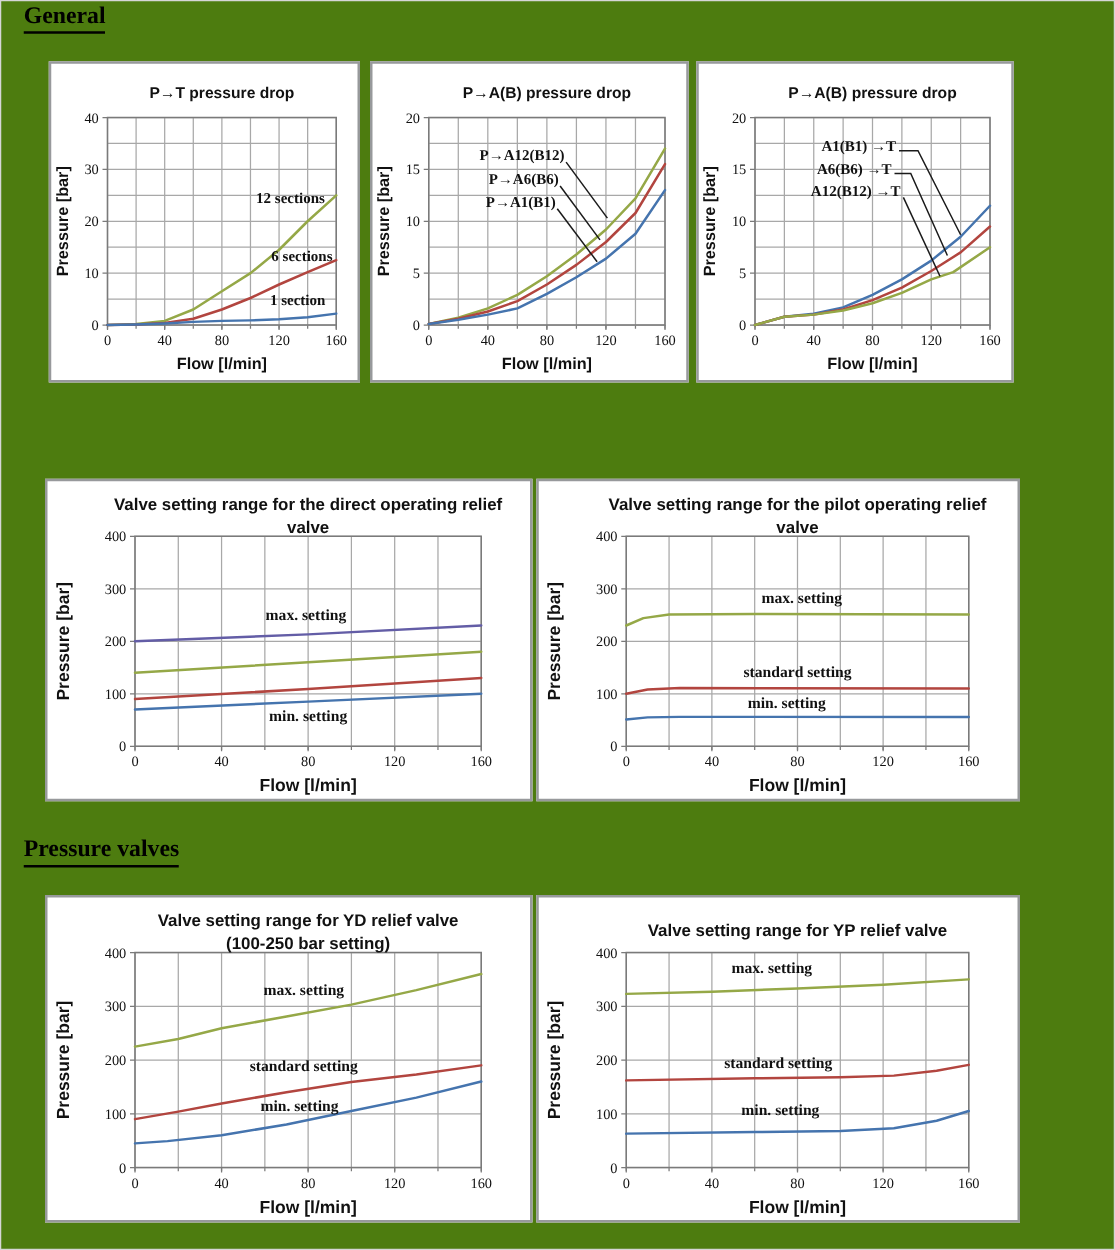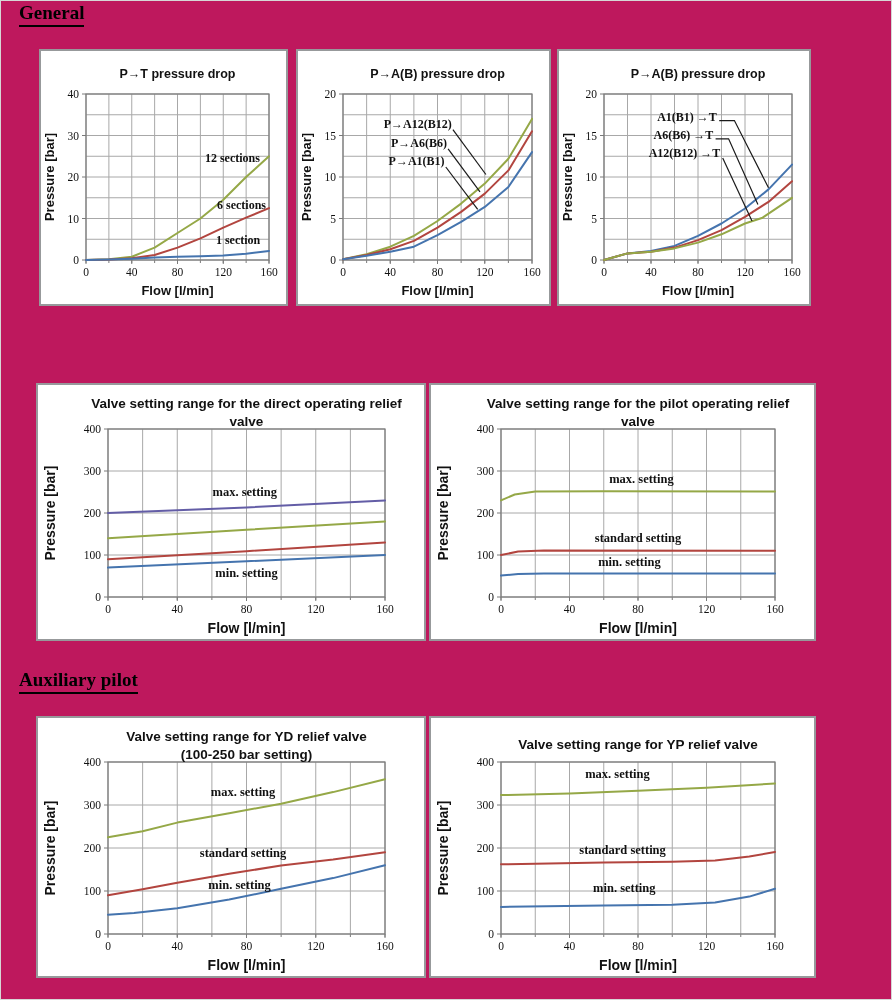--- a/index.html
+++ b/index.html
@@ -1,16 +1,16 @@
 <!DOCTYPE html>
 <html><head>
 <meta charset="utf-8">
 <style>
   html,body{margin:0;padding:0;background:#fff;}
-  #page{position:relative;width:890px;height:998px;background:#be185d;border:1px solid #d6d6d6;
+  #page{position:relative;width:890px;height:998px;background:#4d7c0f;border:1px solid #d6d6d6;
         font-family:"Liberation Sans",sans-serif;overflow:hidden;}
   h2.sec{position:absolute;margin:0;display:inline-block;
          font-family:"Liberation Serif",serif;font-weight:700;font-size:19px;color:#000;
          border-bottom:2px solid #000;padding-bottom:1px;line-height:1.15;}
   #h-general{left:18px;top:1px;}
   #h-main{left:18px;top:333px;}
   #h-aux{left:18px;top:668px;}
   figure.chart{position:absolute;margin:0;padding:0;background:#fff;border:2px solid #97999b;}
   #c0{left:38px;top:48px;width:245px;height:253px;}
   #c1{left:295px;top:48px;width:251px;height:253px;}
@@ -320,21 +320,21 @@
         <polyline points="70.0,190.6 87.1,188.9 112.8,188.5 344.0,188.5" fill="none" stroke="#4574ae" stroke-width="2" stroke-linejoin="round" stroke-linecap="round"></polyline>
         <text x="210.42499999999998" y="97.75999999999999" text-anchor="middle" class="t-ann" font-size="12.5">max. setting</text>
         <text x="207" y="156.56" text-anchor="middle" class="t-ann" font-size="12.5">standard setting</text>
         <text x="198.4375" y="181.34" text-anchor="middle" class="t-ann" font-size="12.5">min. setting</text>
         <text x="207" y="23" text-anchor="middle" class="t-title" font-size="13.5">Valve setting range for the pilot operating relief</text>
         <text x="207" y="41" text-anchor="middle" class="t-title" font-size="13.5">valve</text>
         <text x="207" y="248" text-anchor="middle" class="t-axis" font-size="14">Flow [l/min]</text>
         <text x="17" y="128" text-anchor="middle" class="t-axis" font-size="14" transform="rotate(-90 17 128)">Pressure [bar]</text>
       </svg></figure>
 
-  <h2 class="sec" id="h-aux">Auxiliary pilot</h2>
+  <h2 class="sec" id="h-aux">Pressure valves</h2>
   <figure class="chart" id="c5"><svg width="386" height="258" viewBox="0 0 386 258">
         <line x1="70" y1="44" x2="70" y2="216" stroke="#a8a8a8" stroke-width="1"></line>
         <line x1="70" y1="216" x2="70" y2="219" stroke="#7a7a7a" stroke-width="1"></line>
         <line x1="104.625" y1="44" x2="104.625" y2="216" stroke="#a8a8a8" stroke-width="1"></line>
         <line x1="104.625" y1="216" x2="104.625" y2="219" stroke="#7a7a7a" stroke-width="1"></line>
         <line x1="139.25" y1="44" x2="139.25" y2="216" stroke="#a8a8a8" stroke-width="1"></line>
         <line x1="139.25" y1="216" x2="139.25" y2="219" stroke="#7a7a7a" stroke-width="1"></line>
         <line x1="173.875" y1="44" x2="173.875" y2="216" stroke="#a8a8a8" stroke-width="1"></line>
         <line x1="173.875" y1="216" x2="173.875" y2="219" stroke="#7a7a7a" stroke-width="1"></line>
         <line x1="208.5" y1="44" x2="208.5" y2="216" stroke="#a8a8a8" stroke-width="1"></line>

